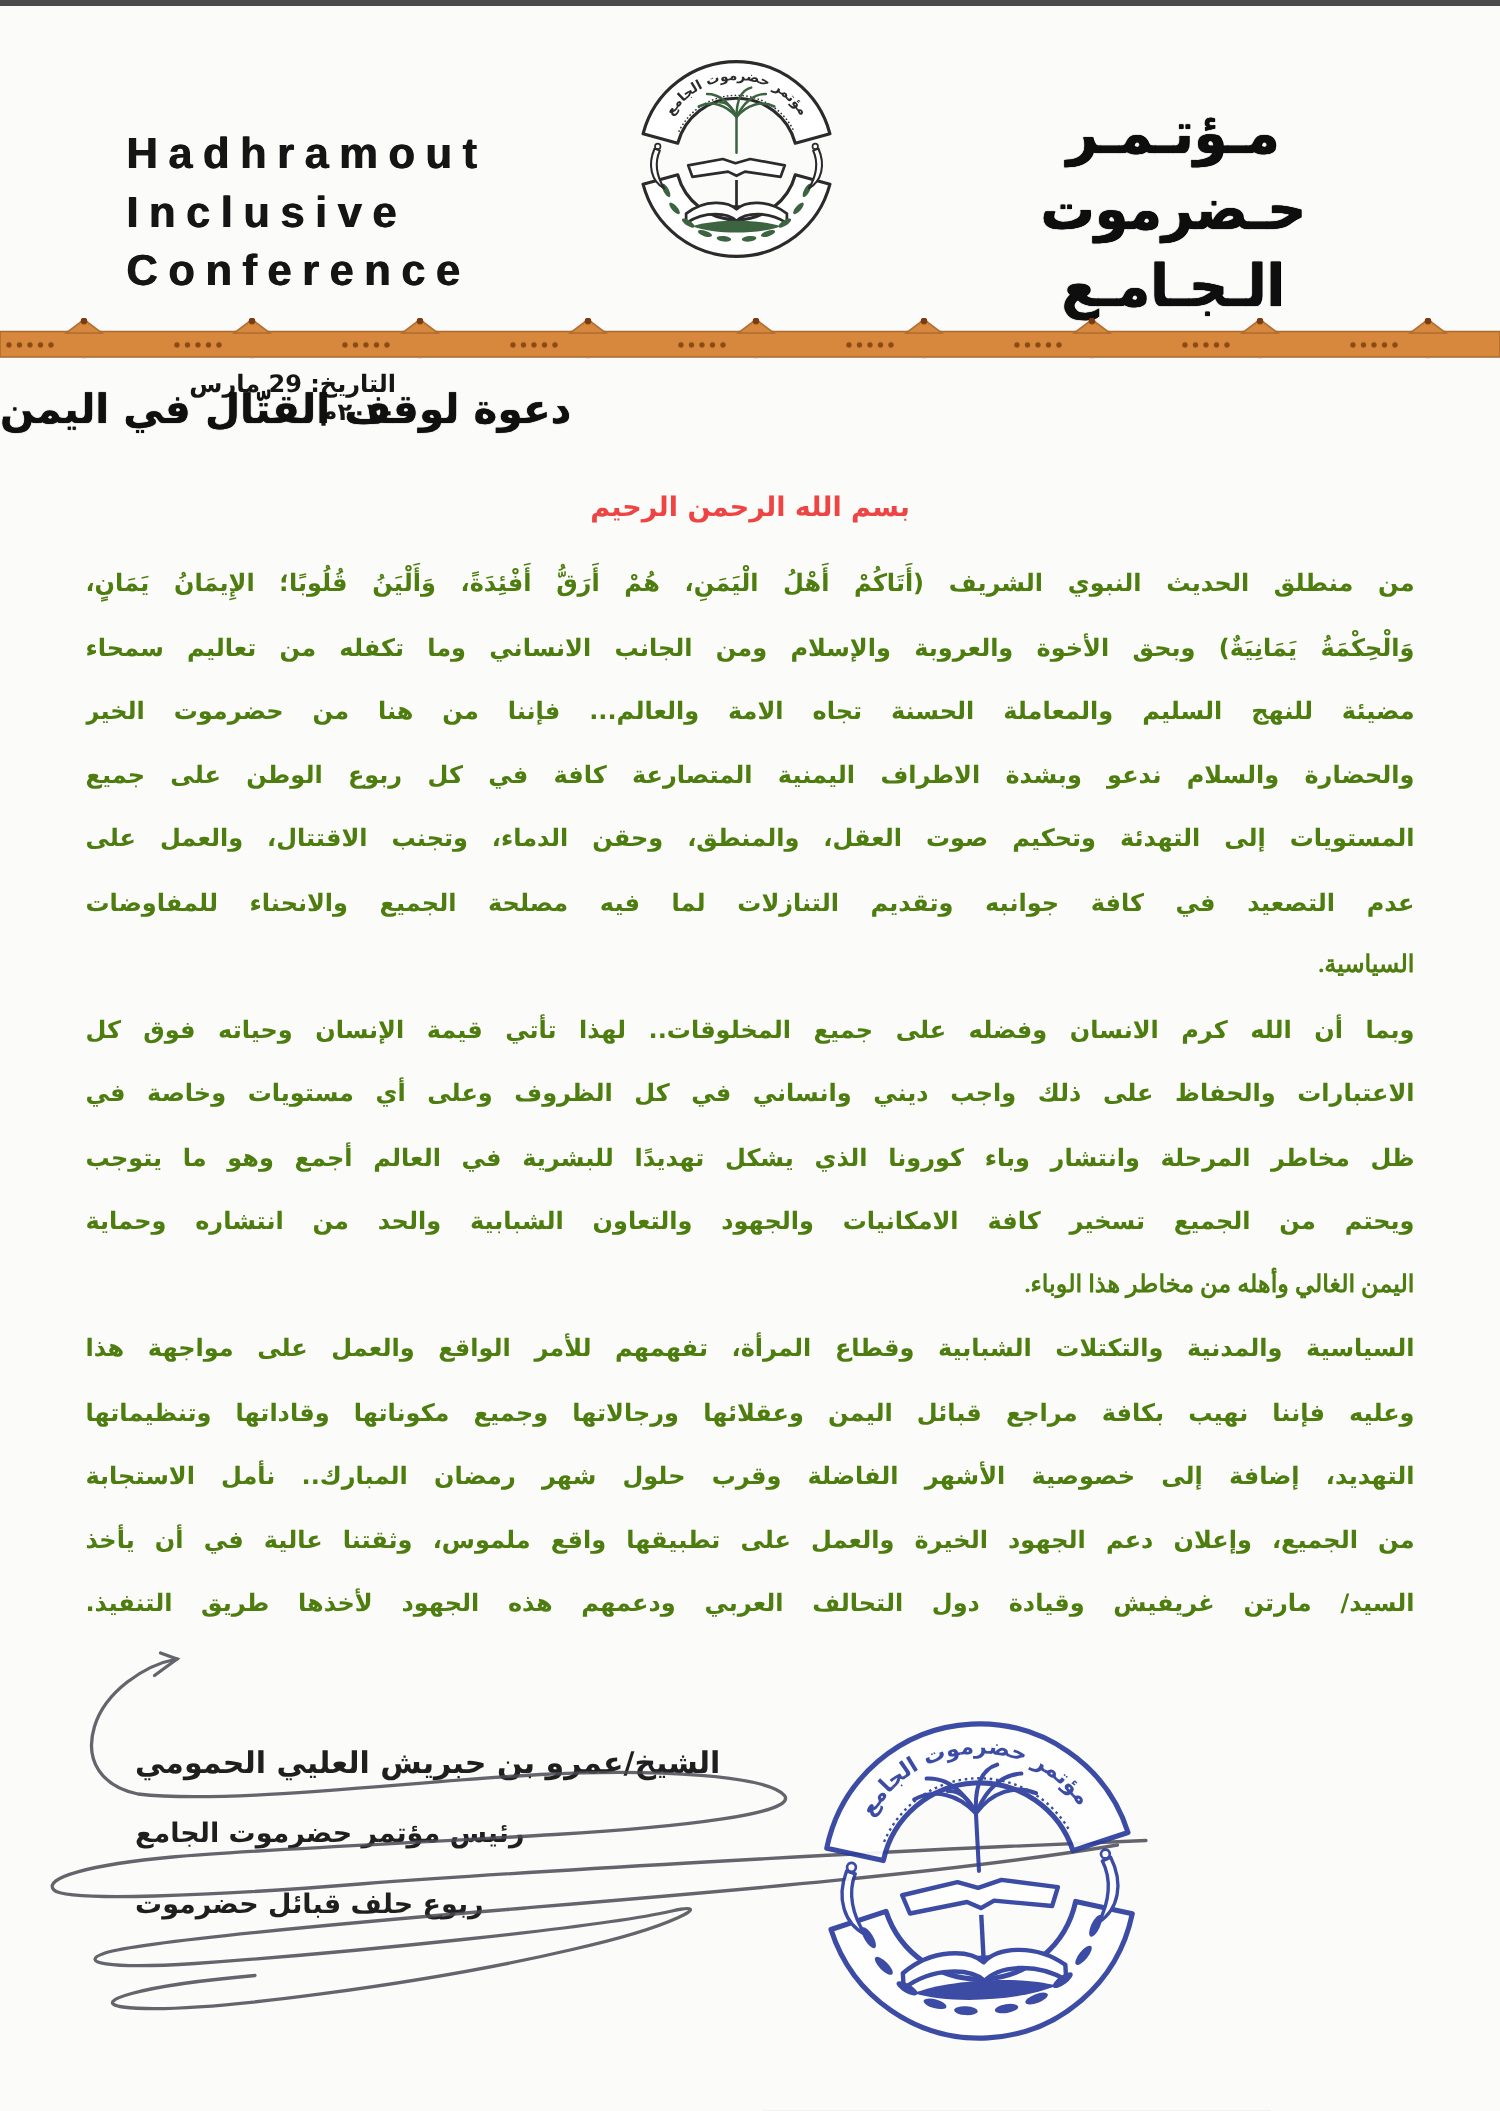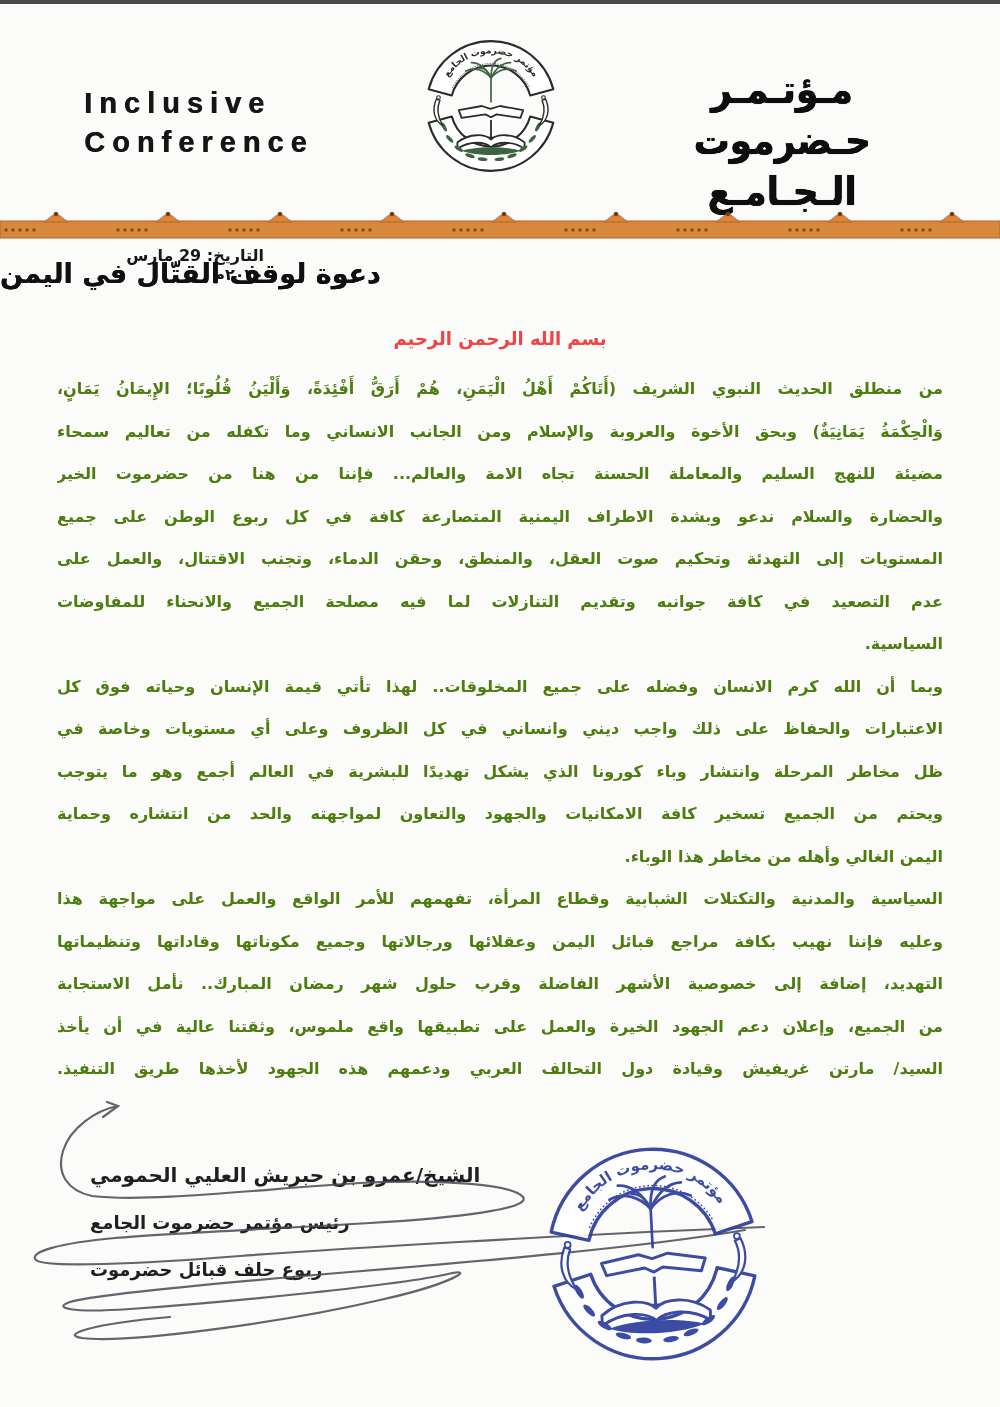--- a/index.html
+++ b/index.html
@@ -24,21 +24,21 @@
          font-weight:bold;font-size:27px;color:#101010;text-shadow:0 0 0.6px #000;}
   .basmala{position:absolute;left:0;top:328px;width:100%;text-align:center;direction:rtl;
            font-weight:bold;font-size:18px;color:#ef4444;}
 
   
   .bodytext{position:absolute;left:57px;right:57px;top:368px;direction:rtl;font-weight:bold;
             font-size:16px;color:#4d7c0f;}
   .para{margin:0;}
   .bl{height:42.5px;line-height:42.5px;text-align:justify;text-align-last:justify;
       overflow:hidden;white-space:nowrap;}
-  .bl.end{text-align-last:right;}
+  .bl.end{text-align-last:right;font-family:Liberation Serif, serif;}
 
   
   .sig{position:absolute;left:90px;top:1152px;width:410px;text-align:left;direction:rtl;
        font-weight:bold;color:#1f1f1f;}
   .sig .name{font-size:20px;line-height:47px;}
   .sig .role{font-size:18px;line-height:47px;}
 
   .scribble{position:absolute;left:0;top:0;width:1000px;height:1407px;pointer-events:none;}
   .stamp{position:absolute;left:540px;top:1141px;width:226px;height:226px;color:#2c3e9e;
          opacity:0.92;transform:rotate(-3deg);}
@@ -84,20 +84,21 @@
       <path d="M178,90 C185,106 181,121 169,128 C176,116 178,103 173,92 Z" fill="#fff" stroke="currentColor" stroke-width="2"></path>
       <circle cx="175" cy="88" r="2.6" fill="none" stroke="currentColor" stroke-width="1.6"></circle>
     </g>
   </defs>
 </svg>
 
 <div class="page">
   <div class="topedge"></div>
 
   <div class="org-en">
+    <div>Hadhramout</div>
     <div>Inclusive</div>
     <div>Conference</div>
   </div>
 
   <svg class="logo" viewBox="0 0 200 200">
     <use href="#emblem-art"></use>
     <text font-size="13" font-weight="bold" fill="currentColor" text-anchor="middle" font-family="DejaVu Sans, sans-serif">
       <textPath href="#bandArc" startOffset="50%">مؤتمر حضرموت الجامع</textPath>
     </text>
   </svg>
@@ -137,21 +138,21 @@
       <div class="bl">مضيئة للنهج السليم والمعاملة الحسنة تجاه الامة والعالم... فإننا من هنا من حضرموت الخير</div>
       <div class="bl">والحضارة والسلام ندعو وبشدة الاطراف اليمنية المتصارعة كافة في كل ربوع الوطن على جميع</div>
       <div class="bl">المستويات إلى التهدئة وتحكيم صوت العقل، والمنطق، وحقن الدماء، وتجنب الاقتتال، والعمل على</div>
       <div class="bl">عدم التصعيد في كافة جوانبه وتقديم التنازلات لما فيه مصلحة الجميع والانحناء للمفاوضات</div>
       <div class="bl end">السياسية.</div>
     </div>
     <div class="para">
       <div class="bl">وبما أن الله كرم الانسان وفضله على جميع المخلوقات.. لهذا تأتي قيمة الإنسان وحياته فوق كل</div>
       <div class="bl">الاعتبارات والحفاظ على ذلك واجب ديني وانساني في كل الظروف وعلى أي مستويات وخاصة في</div>
       <div class="bl">ظل مخاطر المرحلة وانتشار وباء كورونا الذي يشكل تهديدًا للبشرية في العالم أجمع وهو ما يتوجب</div>
-      <div class="bl">ويحتم من الجميع تسخير كافة الامكانيات والجهود والتعاون لمواجهته والحد من انتشاره وحماية</div>
+      <div class="bl">ويحتم من الجميع تسخير كافة الامكانيات والجهود والتعاون الشبابية والحد من انتشاره وحماية</div>
       <div class="bl end">اليمن الغالي وأهله من مخاطر هذا الوباء.</div>
     </div>
     <div class="para">
       <div class="bl">السياسية والمدنية والتكتلات الشبابية وقطاع المرأة، تفهمهم للأمر الواقع والعمل على مواجهة هذا</div>
       <div class="bl">وعليه فإننا نهيب بكافة مراجع قبائل اليمن وعقلائها ورجالاتها وجميع مكوناتها وقاداتها وتنظيماتها</div>
       <div class="bl">التهديد، إضافة إلى خصوصية الأشهر الفاضلة وقرب حلول شهر رمضان المبارك.. نأمل الاستجابة</div>
       <div class="bl">من الجميع، وإعلان دعم الجهود الخيرة والعمل على تطبيقها واقع ملموس، وثقتنا عالية في أن يأخذ</div>
       <div class="bl">السيد/ مارتن غريفيش  وقيادة دول التحالف العربي ودعمهم هذه الجهود لأخذها طريق التنفيذ.</div>
     </div>
   </div>

